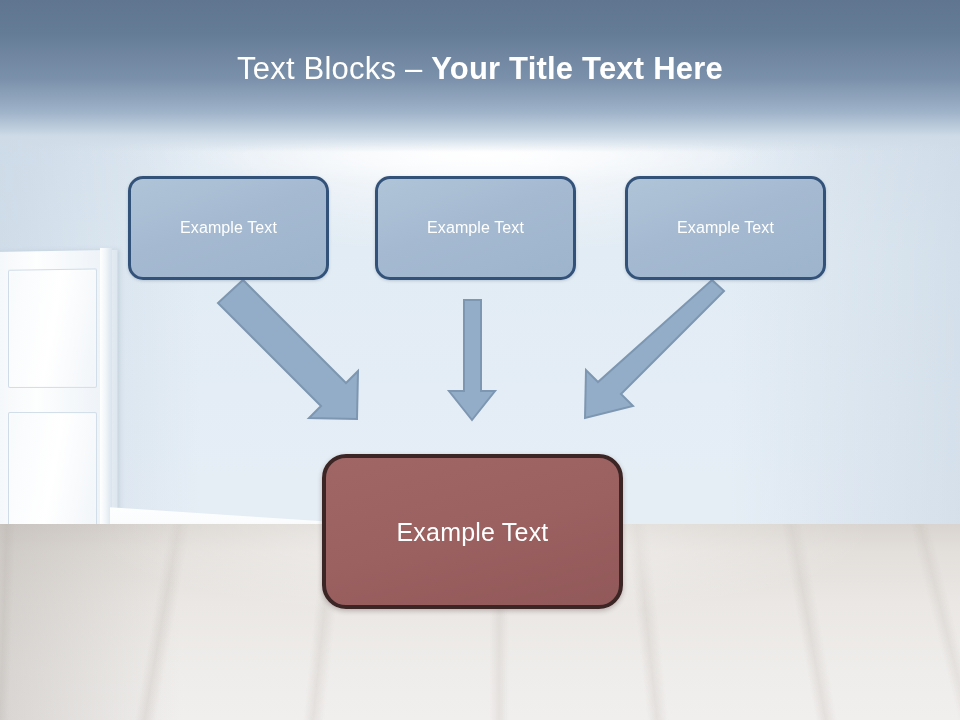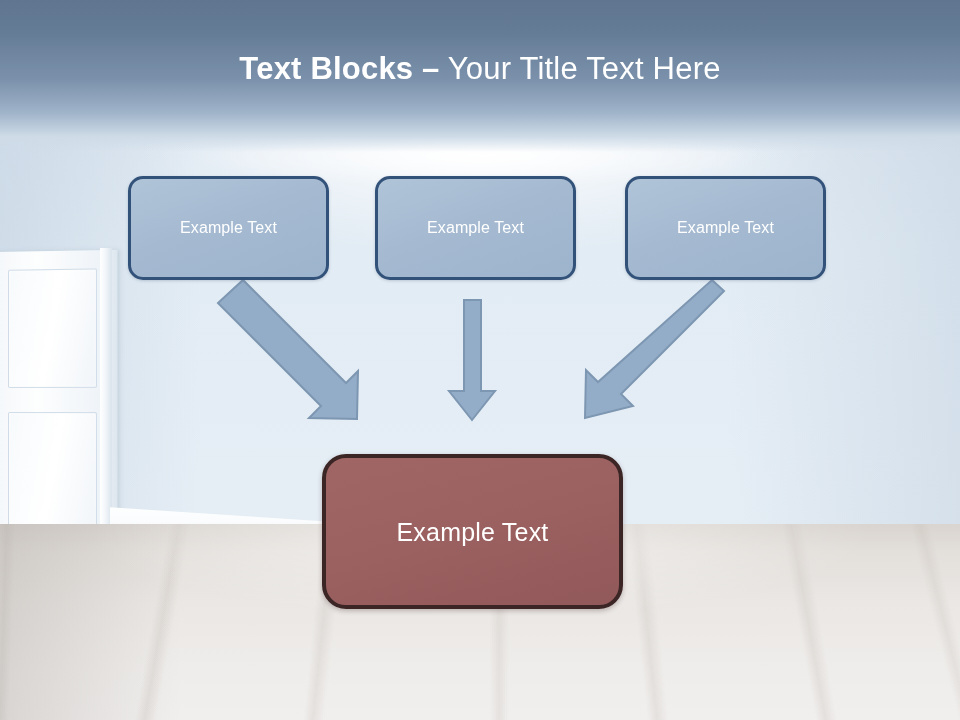--- a/index.html
+++ b/index.html
@@ -125,22 +125,22 @@
   }
   .banner-title {
     position:absolute; left:0; top:50px; width:960px;
     text-align:center;
     color:#ffffff;
     font-size:31px;
     line-height:38px;
     letter-spacing:0.2px;
     white-space:nowrap;
   }
-  .banner-title .strong { font-weight:bold;margin-top:17px; }
-  .banner-title .light  { font-weight:normal; }
+  .banner-title .strong { font-weight:normal;margin-top:17px; }
+  .banner-title .light  { font-weight:bold; }
 
   
   .blue-box {
     position:absolute;
     width:201px; height:104px;
     border:3px solid #33527a;
     border-radius:15px;
     background:linear-gradient(160deg,#b0c4d8 0%, #a5bad1 45%, #9db4cd 100%);
     display:flex; align-items:center; justify-content:center;
     box-shadow:0 1px 3px rgba(90,110,135,0.30);

